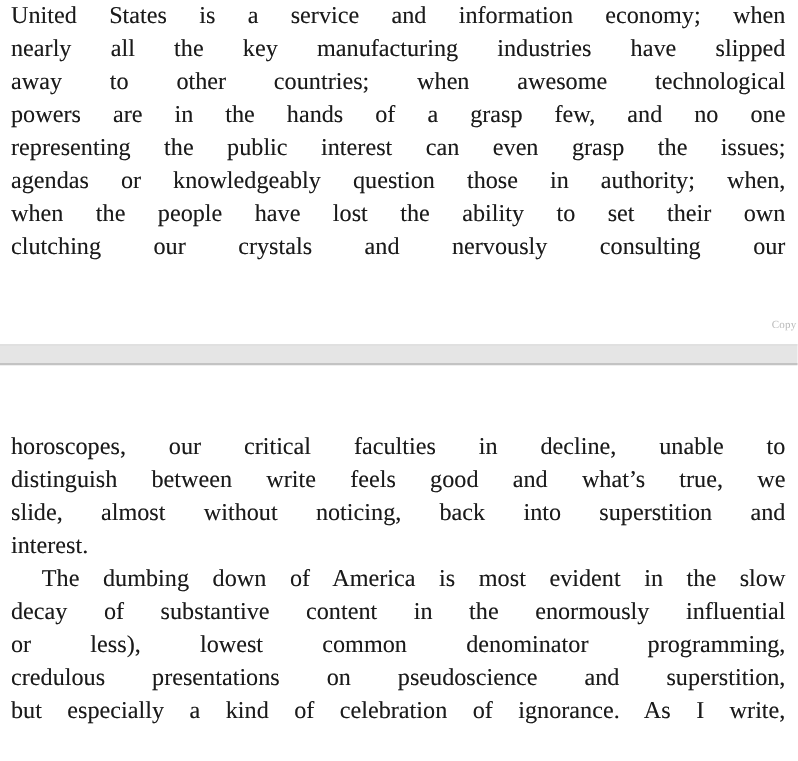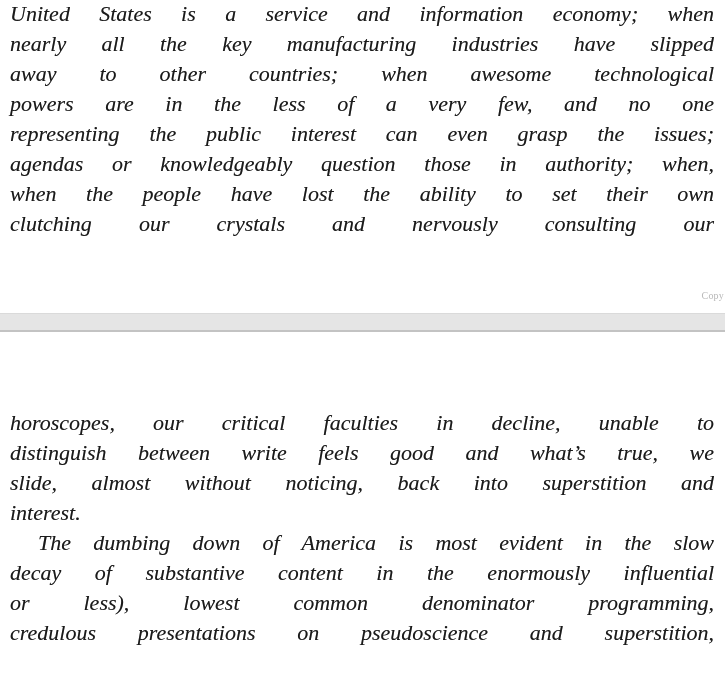--- a/index.html
+++ b/index.html
@@ -14,24 +14,23 @@
     background: var(--background, #ffffff);
     font-family: "Liberation Serif", serif;
   }
   .page {
     position: absolute;
     left: 10px;
     right: 11px;
     color: var(--text, #1a1a1a);
     font-size: 22px;
     line-height: 30px;
-    font-style: italic;
   }
   .page-top { top: -1px; }
-  .page-bottom { top: 408px; }
+  .page-bottom { top: 391px; }
   .line {
     text-align: justify;
     text-align-last: justify;
     text-shadow: 0 0 0.6px rgba(0,0,0,0.38);
   }
   .line.no-stretch { text-align-last: left; }
   .line.indent { text-indent: 28px; }
   .copy-note {
     position: absolute;
     top: 290px;
@@ -55,35 +54,36 @@
 </style>
 </head>
 <body>
 
 <div class="viewport">
 
   <div class="page page-top" id="top-lines">
       <div class="line">United States is a service and information economy; when</div>
       <div class="line">nearly all the key manufacturing industries have slipped</div>
       <div class="line">away to other countries; when awesome technological</div>
-      <div class="line">powers are in the less of a very few, and no one</div>
+      <div class="line">powers are in the hands of a grasp few, and no one</div>
       <div class="line">representing the public interest can even grasp the issues;</div>
       <div class="line">agendas or knowledgeably question those in authority; when,</div>
       <div class="line">when the people have lost the ability to set their own</div>
       <div class="line">clutching our crystals and nervously consulting our</div>
     </div>
 
   <div class="copy-note">Copy</div>
 
   <div class="page-separator"></div>
 
   <div class="page page-bottom" id="bottom-lines">
       <div class="line">horoscopes, our critical faculties in decline, unable to</div>
       <div class="line">distinguish between write feels good and what’s true, we</div>
       <div class="line">slide, almost without noticing, back into superstition and</div>
       <div class="line no-stretch">interest.</div>
       <div class="line indent">The dumbing down of America is most evident in the slow</div>
       <div class="line">decay of substantive content in the enormously influential</div>
       <div class="line">or less), lowest common denominator programming,</div>
       <div class="line">credulous presentations on pseudoscience and superstition,</div>
+      <div class="line">but especially a kind of celebration of ignorance. As I write,</div>
     </div>
 
 </div>
 
 </body></html>

